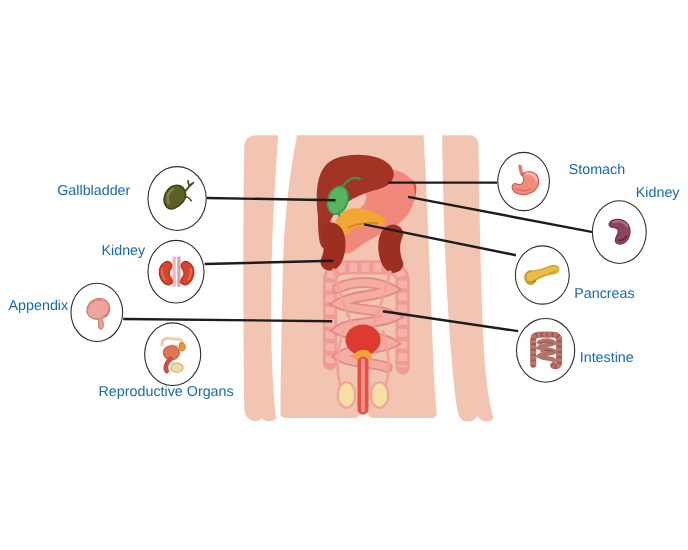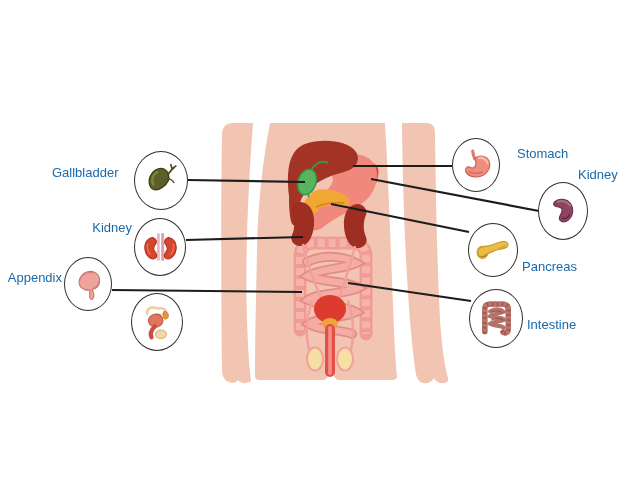--- a/index.html
+++ b/index.html
@@ -147,18 +147,19 @@
       <path d="M11,39 L11,13 C11,9.5 13.5,8 17,8 L31,8 C35,8 37.5,10 37.5,14 L37.5,36 C37.5,40 34,41.5 31.5,39.5" stroke="#a05a50" stroke-width="6" fill="none" stroke-linecap="round"></path>
       <path d="M11,39 L11,13 C11,9.5 13.5,8 17,8 L31,8 C35,8 37.5,10 37.5,14 L37.5,36 C37.5,40 34,41.5 31.5,39.5" stroke="#bc756b" stroke-width="6" fill="none" stroke-dasharray="3.5 2"></path>
       <path d="M17,16 C23,13 29,13.5 32.5,16.5 C27,19 21,18.5 17,21.5 C23,24.5 30,22.5 33,25.5 C27,28.5 20,27 17,30 C23,33.5 30,31.5 32.5,34.5" stroke="#b4736a" stroke-width="4.6" fill="none" stroke-linecap="round"></path>
       <path d="M18,17 C23,15 28,15.5 31,17.5 M18,26 C24,23.5 29,24 32,26" stroke="#8a4a42" stroke-width="1" fill="none"></path>
     </svg>
   </div>
 
   <div class="lbl" id="l-gb">Gallbladder</div>
   <div class="lbl" id="l-ki">Kidney</div>
   <div class="lbl" id="l-ap">Appendix</div>
+  <div class="lbl" id="l-re">Reproductive Organs</div>
   <div class="lbl" id="l-st">Stomach</div>
   <div class="lbl" id="l-sp">Kidney</div>
   <div class="lbl" id="l-pa">Pancreas</div>
   <div class="lbl" id="l-in">Intestine</div>
 
 </div>
 
 </body></html>

